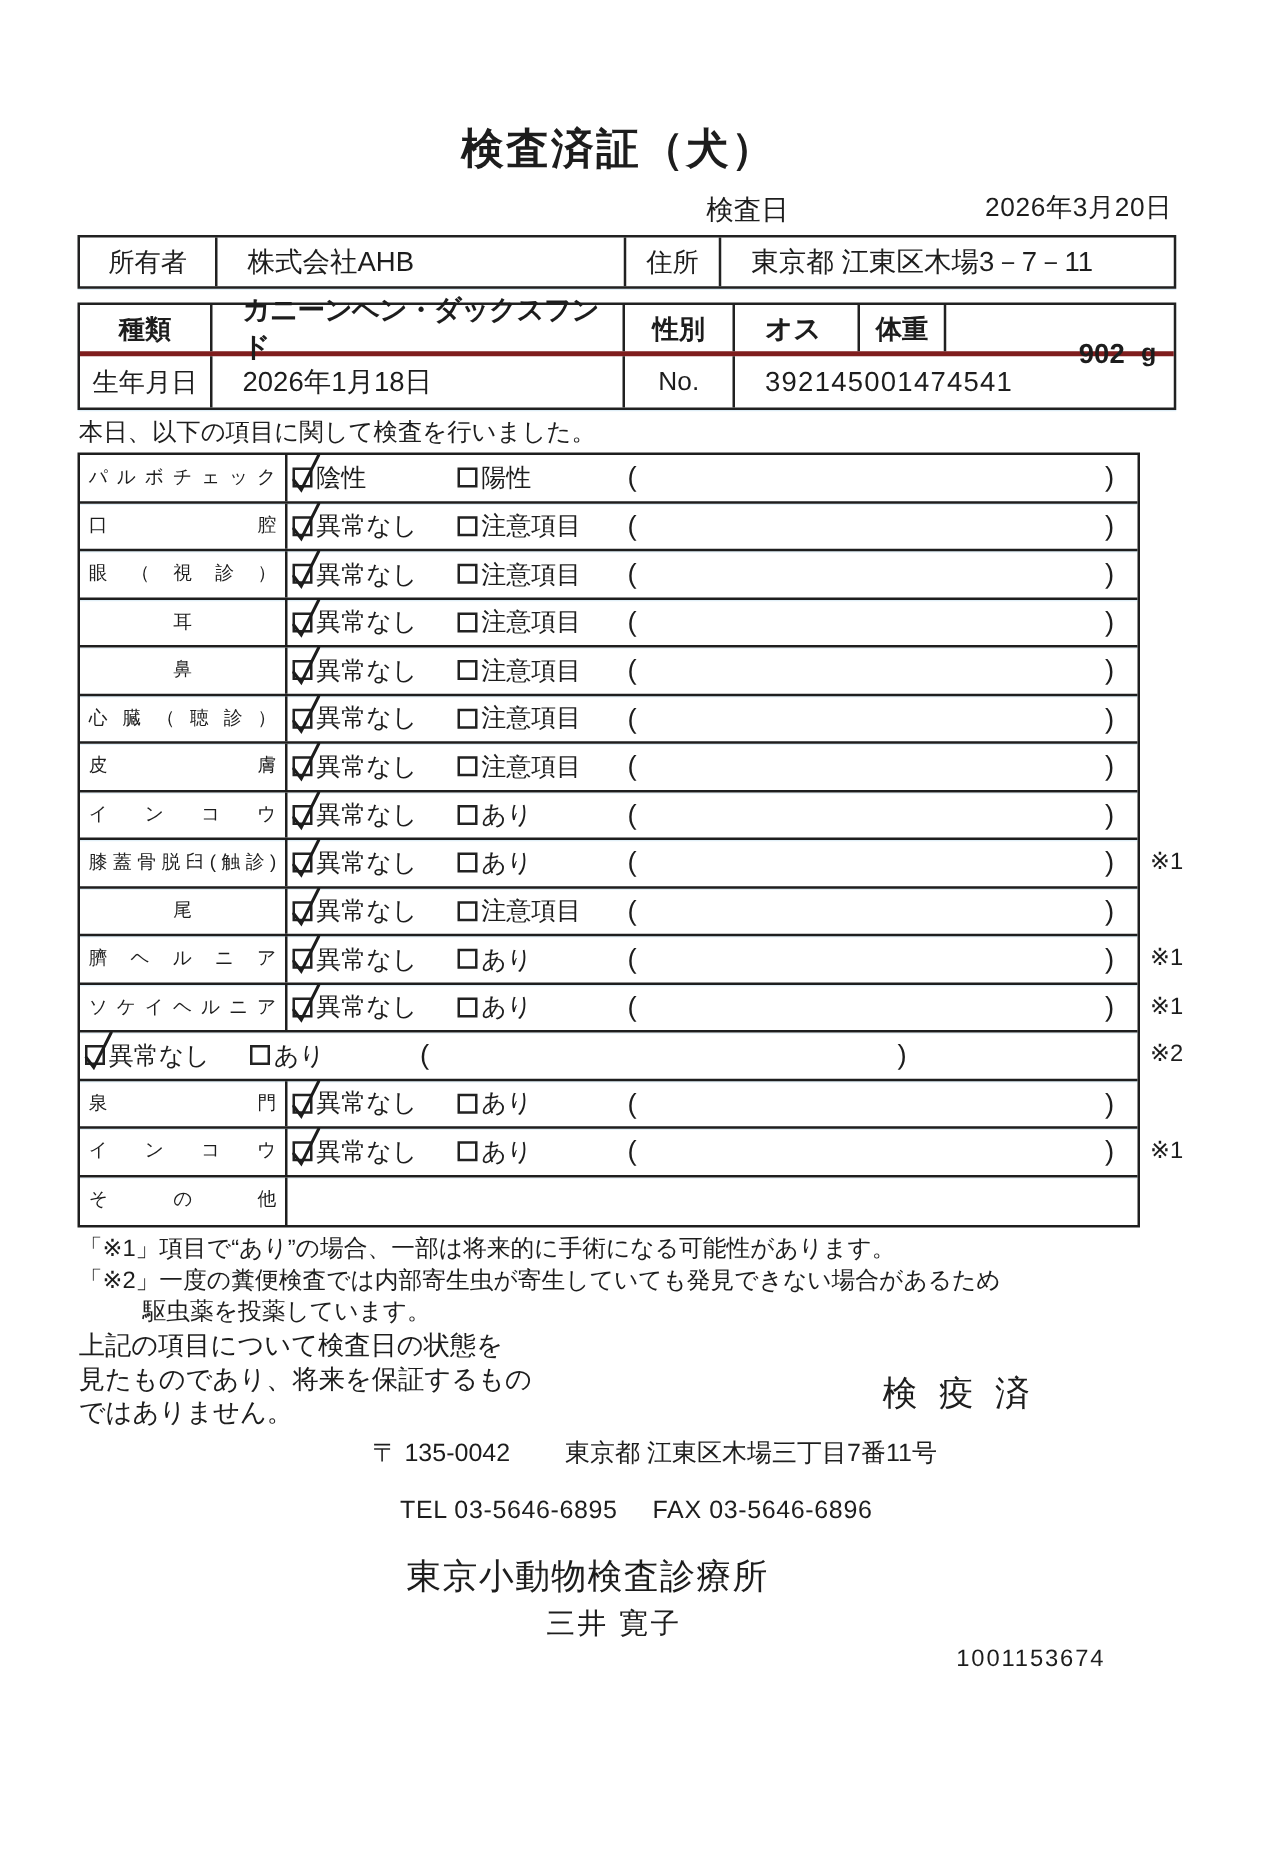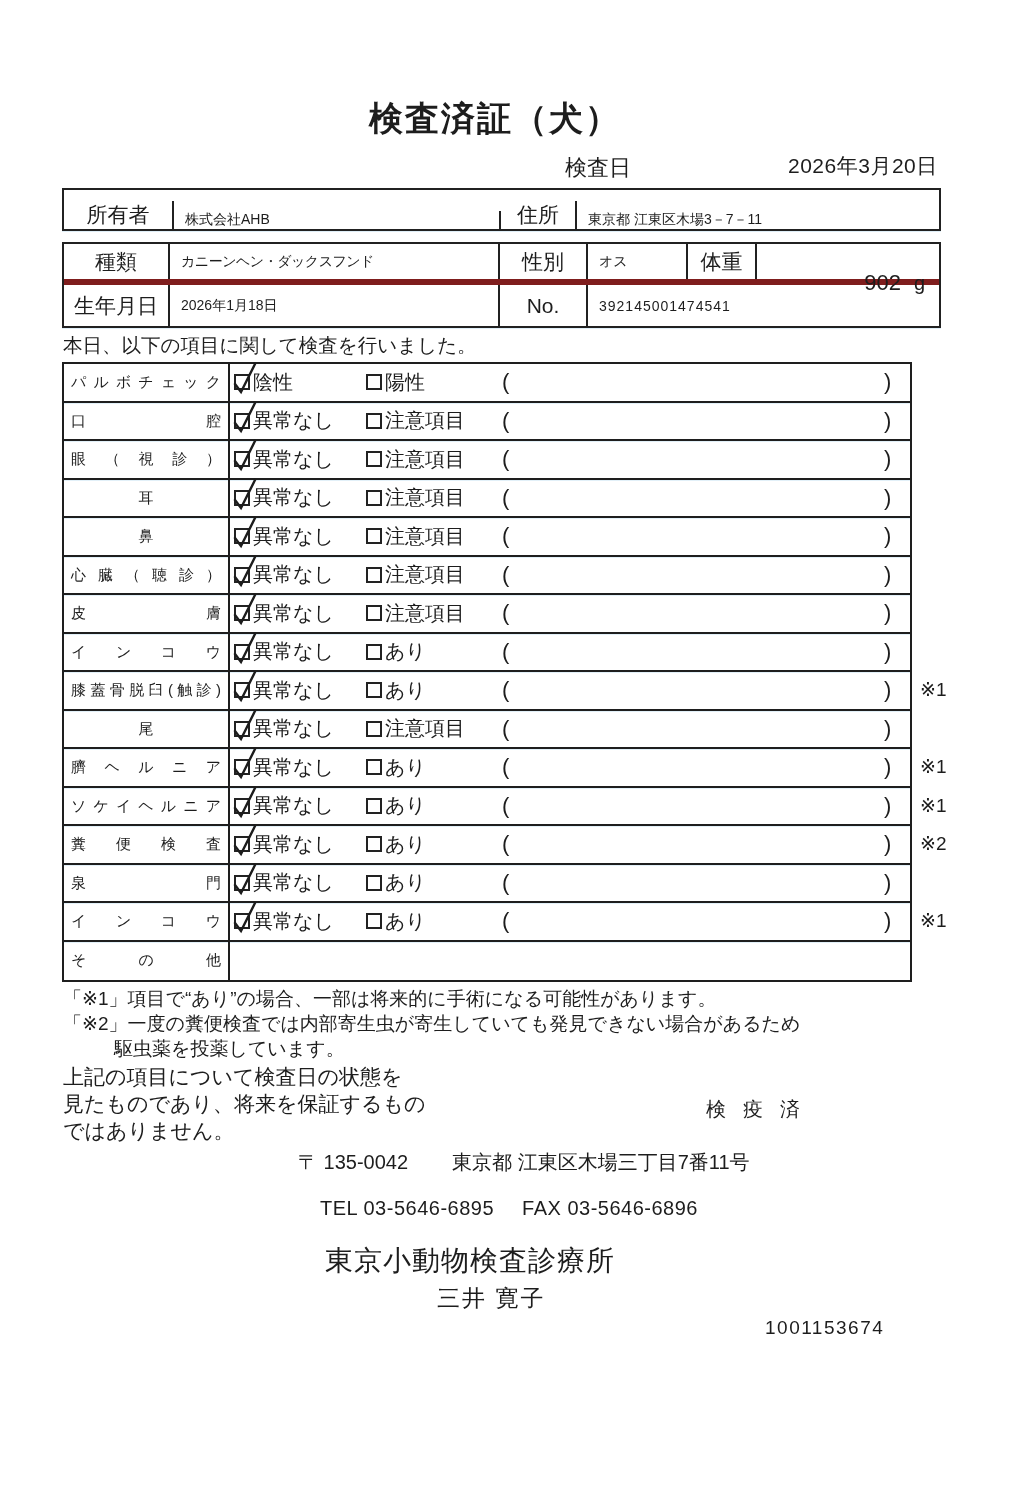--- a/index.html
+++ b/index.html
@@ -16,28 +16,28 @@
   .doc-title {
     position:absolute; top:96px; left:50%; transform:translateX(-50%);
     margin-left:-12px; font-size:34px; font-weight:600; letter-spacing:2px;
     white-space:nowrap;
   }
   .date-label { position:absolute; left:565px; top:153px; font-size:22px; }
   .date-value { position:absolute; left:788px; top:152px; font-size:21px; letter-spacing:.5px; }
 
   
   .tbl { position:absolute; left:62px; border:2px solid #212121; background:#fff;
-         box-shadow:0 1px 0 rgba(150,200,230,.3);align-items:flex-end; }
+         box-shadow:0 1px 0 rgba(150,200,230,.3); }
   .t1 { top:188px; width:879px; height:43px; display:flex; }
   .t2 { top:242px; width:879px; }
   .trow { display:flex; height:41px; }
-  .trow.b { border-bottom:6px solid #7f1d1d; }
+  .trow.b { border-bottom:4px solid #7f1d1d;font-weight:bold; }
   .cell { display:flex; align-items:center; font-size:21px; }
   .cell.lab { justify-content:center; font-size:21px; }
-  .cell.val { padding-left:11px; font-size:14px; }
+  .cell.val { padding-left:24px; font-size:22px; }
   .br { border-right:2px solid #212121; }
   .w-lab { width:110px; } .w-val { width:327px; } .w-alab { width:76px; }
   .p-lab { width:106px; } .p-val { width:330px; } .p-slab { width:88px; }
   .p-sval { width:100px; } .p-wlab { width:69px; }
   .p-wval { flex:1; justify-content:flex-end; padding-right:14px; font-size:22px;margin-top:39px; }
   .p-wval .unit { margin-left:13px; font-size:20px; }
   .flex1 { flex:1; }
   .no-val { letter-spacing:1px; font-size:23px; }
   .breed-val { font-size:20px; letter-spacing:-.5px; }
 
@@ -63,21 +63,21 @@
   .po, .pc { position:absolute; top:0; line-height:36.5px; font-size:22px; }
   .po { left:272px; } .pc { left:654px; }
   .refnote { position:absolute; left:856px; top:0; line-height:36.5px; font-size:19px; white-space:nowrap; }
 
   
   .note1 { position:absolute; left:63px; top:986px; font-size:19px; }
   .note2a { position:absolute; left:63px; top:1011px; font-size:19px; }
   .note2b { position:absolute; left:114px; top:1036px; font-size:19px; }
   .disclaimer { position:absolute; left:63px; top:1063px; font-size:21px; line-height:27px;
                 font-weight:500; white-space:pre-line; }
-  .stamp { position:absolute; left:706px; top:1096px; font-size:20px; letter-spacing:17px;
+  .stamp { position:absolute; left:706px; top:1096px; font-size:28px; letter-spacing:17px;
            font-weight:500; white-space:nowrap; }
   .postal-line { position:absolute; left:298px; top:1149px; font-size:20px; white-space:nowrap; }
   .postal-line .addr2 { margin-left:44px; }
   .tel-line { position:absolute; left:320px; top:1197px; font-size:20px; letter-spacing:.5px; white-space:nowrap; }
   .tel-line .fax { margin-left:28px; }
   .clinic-name { position:absolute; left:325px; top:1242px; font-size:28px; letter-spacing:1px; font-weight:500; }
   .vet-name { position:absolute; left:437px; top:1283px; font-size:23px; letter-spacing:2px; }
   .serial { position:absolute; left:765px; top:1317px; font-size:19px; letter-spacing:1.5px; }
 </style>
 </head>
@@ -366,21 +366,20 @@
             <span class="cbx"></span>
             <span>あり</span>
           </span>
         <span class="po">(</span>
         <span class="pc">)</span>
       </div>
       <span class="refnote">※1</span>
     </div>
 
     <div class="irow">
-      <div class="iname">糞便検査</div>
       <div class="icontent">
         <span class="opt opt1">
             <span class="cbx">
               <svg class="tick" viewBox="0 0 26 36">
                 <path d="M3 23 L9 31 L23 3" fill="none" stroke="#1c1c1c" stroke-width="2.4" stroke-linecap="round"></path>
               </svg>
             </span>
             <span>異常なし</span>
           </span>
         <span class="opt opt2">

